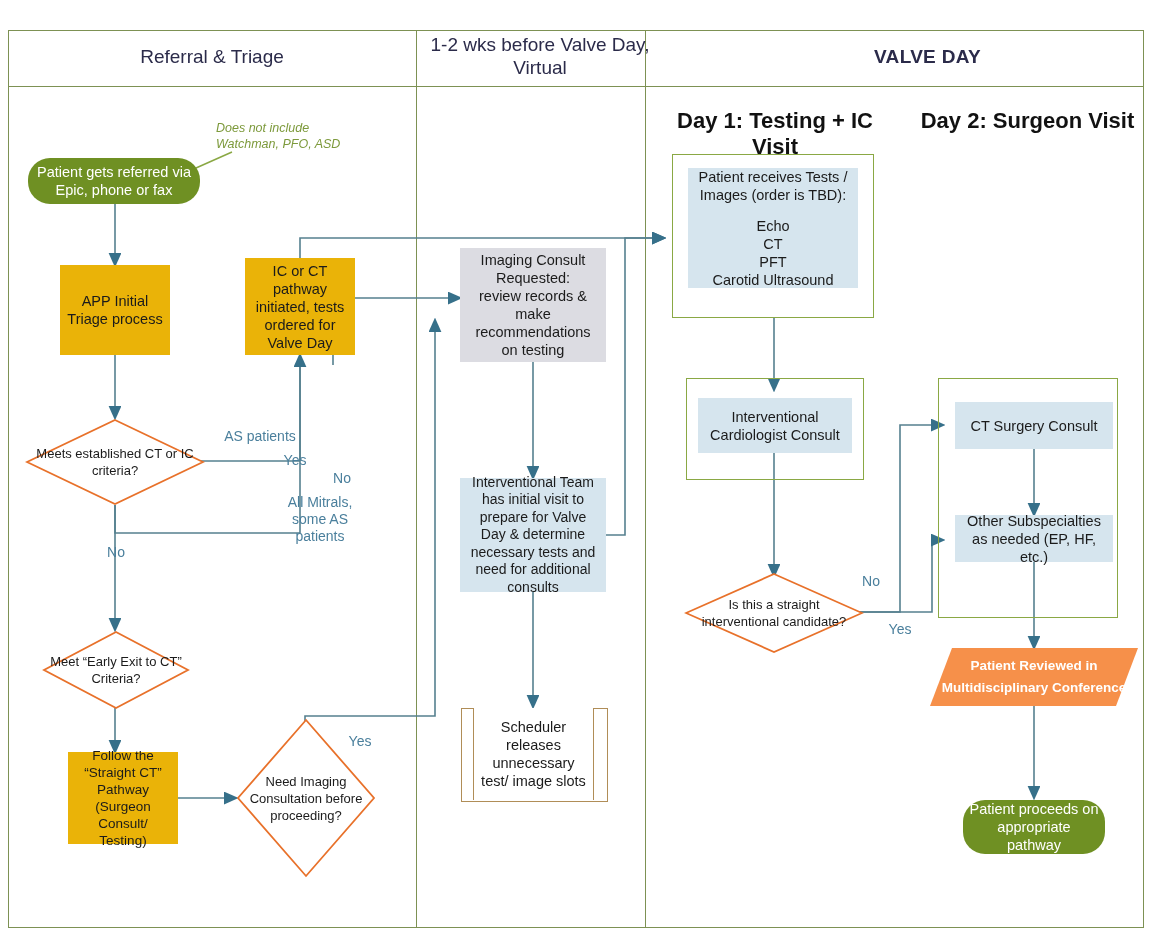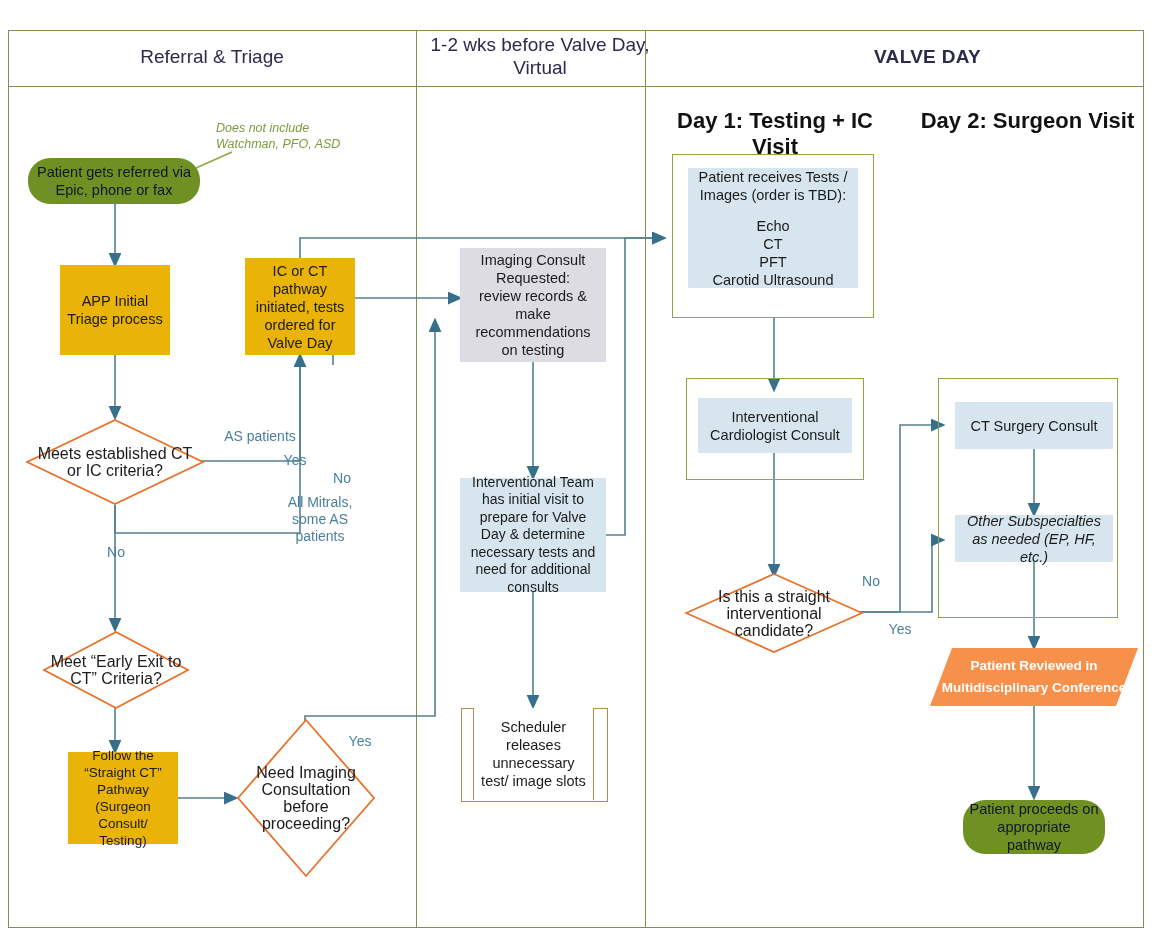--- a/index.html
+++ b/index.html
@@ -9,25 +9,25 @@
   .vdiv{position:absolute;top:30px;width:0;border-left:1.5px solid #7d9153;height:898px;}
   .hdiv{position:absolute;left:8px;width:1136px;height:0;border-top:1.5px solid #7d9153;}
   .hdr{position:absolute;text-align:center;color:#2b2b4a;font-size:19px;line-height:23px;}
   .hdr.bold{font-weight:bold;letter-spacing:.3px;margin-left:32px;}
   .sub{position:absolute;text-align:center;color:#111;font-size:22px;font-weight:bold;}
   .node{position:absolute;box-sizing:border-box;display:flex;align-items:center;justify-content:center;text-align:center;color:#1b1b1b;font-size:14.5px;line-height:18px;padding:4px 6px;}
   .blue{background:#d6e5ee;}
   .grayblue{background:#eab308;}
   .grayband{background:#dcdce2;}
   .white-doc{background:#ffffff;border:1.5px solid #b08d57;}
-  .green-pill{background:#6f9023;color:#0f172a;border-radius:22px;font-size:14.5px;line-height:18px;}
+  .green-pill{background:#6f9023;color:#ffffff;border-radius:22px;font-size:14.5px;line-height:18px;}
   .grp{position:absolute;box-sizing:border-box;border:1.5px solid #8aa844;background:transparent;}
   .diamond{position:absolute;}
   .diamond svg{position:absolute;left:0;top:0;}
-  .diamond .dlabel{position:absolute;left:0;top:0;width:100%;height:100%;display:flex;align-items:center;justify-content:center;text-align:center;font-size:16px;line-height:17px;color:#1b1b1b;padding:0 8px;box-sizing:border-box;}
+  .diamond .dlabel{position:absolute;left:0;top:0;width:100%;height:100%;display:flex;align-items:center;justify-content:center;text-align:center;font-size:13px;line-height:17px;color:#1b1b1b;padding:0 8px;box-sizing:border-box;}
   .note{position:absolute;color:#7d9a3c;font-size:12.5px;font-style:italic;line-height:16px;}
   .elabel{position:absolute;color:#4a7f9c;font-size:14px;line-height:17px;text-align:center;}
   .para{position:absolute;}
   .para .ptext{position:absolute;left:0;top:0;width:100%;height:100%;display:flex;align-items:center;justify-content:center;text-align:center;color:#fff;font-weight:bold;font-size:13.5px;line-height:22px;}
   svg.wires{position:absolute;left:0;top:0;width:1152px;height:952px;pointer-events:none;}
 </style>
 </head>
 <body>
 
 <div id="stage">
@@ -162,21 +162,21 @@
         <polygon points="90,2 178,41 90,80 2,41" fill="#ffffff" stroke="#e8712a" stroke-width="1.8"></polygon>
       </svg>
     <div class="dlabel">Is this a straight interventional candidate?</div>
   </div>
 
   <div class="elabel" style="left:855px;top:573px;width:32px;">No</div>
   <div class="elabel" style="left:882px;top:621px;width:36px;">Yes</div>
 
   <div class="grp" style="left:938px;top:378px;width:180px;height:240px;"></div>
   <div class="node blue" style="left:955px;top:402px;width:158px;height:47px;">CT Surgery Consult</div>
-  <div class="node blue" style="left:955px;top:515px;width:158px;height:47px;font-style:italic;">Other Subspecialties as needed (EP, HF, etc.)</div>
+  <div class="node blue" style="left:955px;top:515px;width:158px;height:47px;">Other Subspecialties as needed (EP, HF, etc.)</div>
 
   <div class="para" style="left:930px;top:648px;width:208px;height:58px;">
     <svg width="208" height="58" viewBox="0 0 208 58">
         <polygon points="22,0 208,0 186,58 0,58" fill="#f6904a"></polygon>
       </svg>
     <div class="ptext">Patient Reviewed in Multidisciplinary Conference</div>
   </div>
 
   <div class="node green-pill" style="left:963px;top:800px;width:142px;height:54px;">Patient proceeds on appropriate pathway</div>
 

